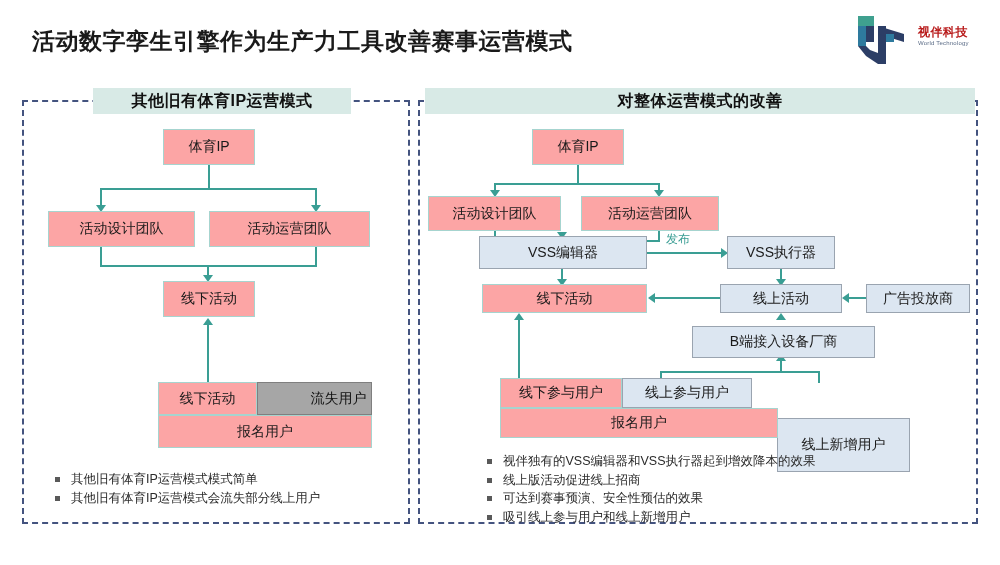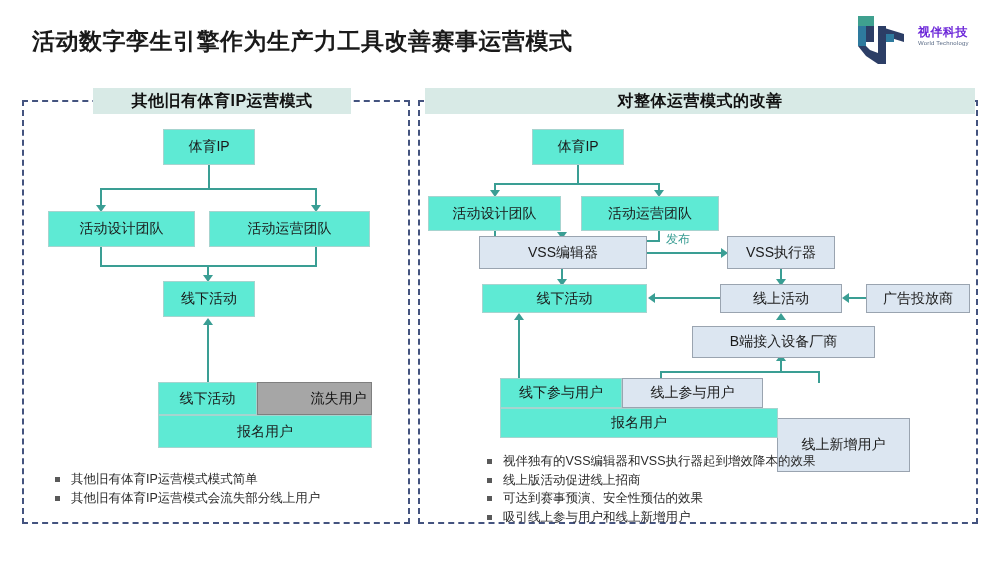--- a/index.html
+++ b/index.html
@@ -32,21 +32,21 @@
   .logo {
     position: absolute;
     right: 18px; top: 12px;
     width: 130px; height: 58px;
   }
   .logo-mark { position: absolute; left: 0; top: 0; width: 62px; height: 58px; }
   .logo-text {
     position: absolute; left: 66px; top: 14px;
     line-height: 1.05;
   }
-  .logo-cn { font-size: 12px; font-weight: 700; color: #6d28d9; letter-spacing: .5px;}
+  .logo-cn { font-size: 12px; font-weight: 700; color: #b91c1c; letter-spacing: .5px;}
   .logo-en { font-size: 6px; color: #5a6b86; letter-spacing: .2px; margin-top: 1px;}
 
   
   .panel {
     position: absolute;
     border: 2px dashed #44537f;
     box-sizing: border-box;
     background: transparent;
   }
   #panel-left  { left: 22px;  top: 100px; width: 388px; height: 424px; }
@@ -74,21 +74,21 @@
     box-sizing: border-box;
     display: flex;
     align-items: center;
     justify-content: center;
     font-size: 14px;
     color: #1a1a1a;
     white-space: nowrap;
     z-index: 3;
   }
   .n-teal {             
-    background: #5eead4;
+    background: #fca5a5;
     border: 1.3px solid #a6d4cf;
   }
   .n-blue {             
     background: #dce6f1;
     border: 1.3px solid #9aa4b0;
   }
   .n-gray {             
     background: #a6a6a6;
     border: 1.3px solid #7f7f7f;
     color: #111111;
@@ -250,21 +250,21 @@
   <div class="ln lnh" style="left:660px;top:371px;width:160px;"></div>
   <div class="ln lnv" style="left:660px;top:371px;height:12px;"></div>
   <div class="ln lnv" style="left:818px;top:371px;height:12px;"></div>
   <div class="ln lnv" style="left:780px;top:360px;height:12px;"></div>
   <div class="arrow arrow-up" style="left:776px;top:354px;"></div>
 
   <div class="ln lnv" style="left:518px;top:320px;height:63px;"></div>
   <div class="arrow arrow-up" style="left:514px;top:313px;"></div>
 
   <div class="node n-teal" style="left:500px;top:378px;width:122px;height:30px;">线下参与用户</div>
-  <div class="node n-blue" style="left:622px;top:378px;width:141px;height:30px;">线上参与用户</div>
+  <div class="node n-blue" style="left:622px;top:378px;width:130px;height:30px;">线上参与用户</div>
   <div class="node n-blue" style="left:777px;top:378px;width:133px;height:54px;margin-top:40px;">线上新增用户</div>
   <div class="node n-teal" style="left:500px;top:408px;width:278px;height:30px;">报名用户</div>
 
   <div class="bullets" id="bullets-right">
     <div class="bullet">
       <span class="sq"></span>
       <span>视伴独有的VSS编辑器和VSS执行器起到增效降本的效果</span>
     </div>
     <div class="bullet">
       <span class="sq"></span>

